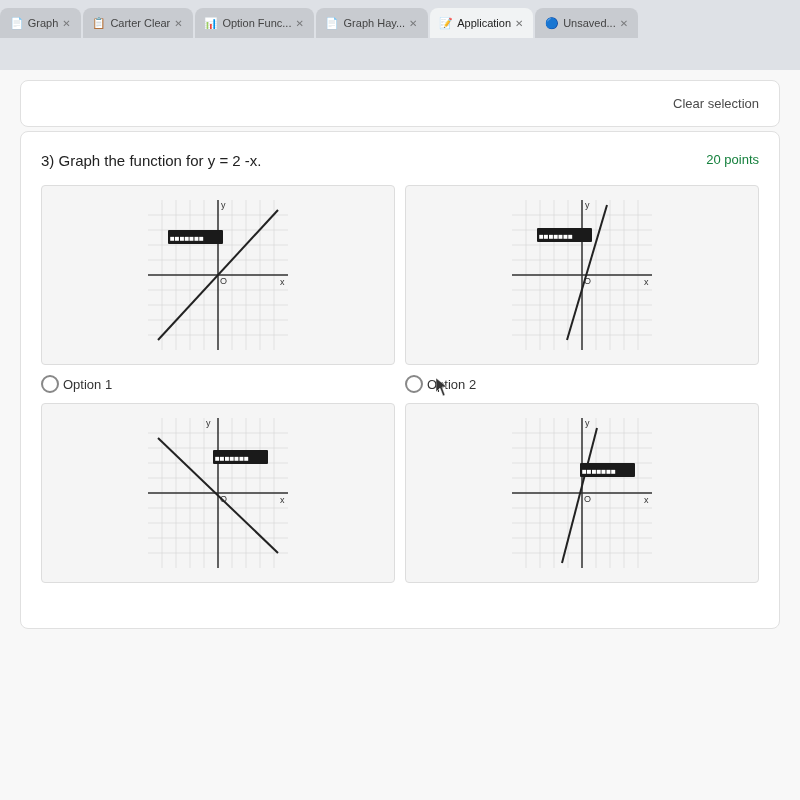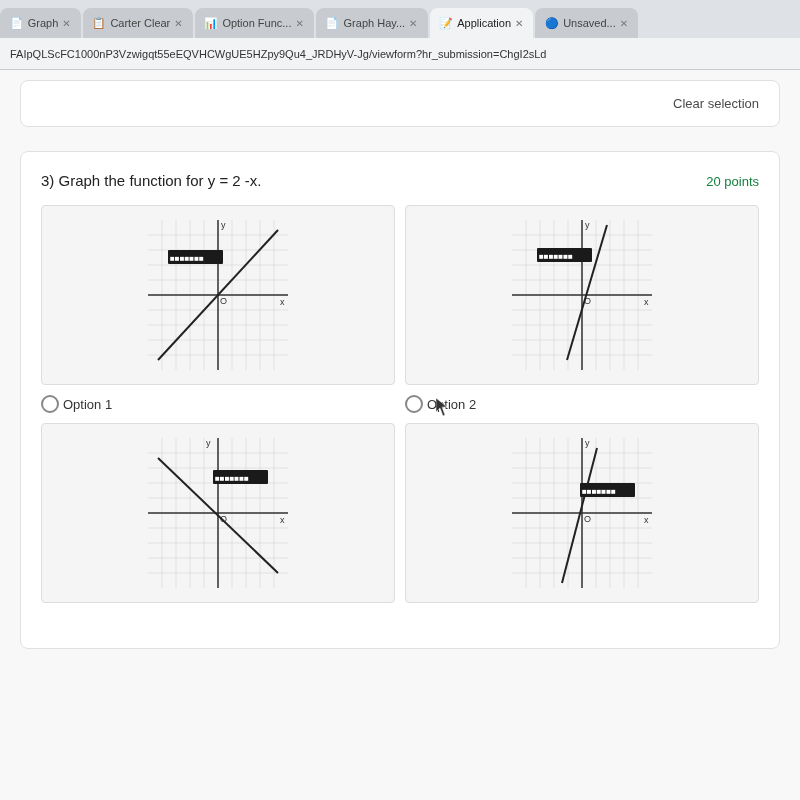--- a/index.html
+++ b/index.html
@@ -94,21 +94,21 @@
       overflow-y: auto;
       padding: 10px 20px;
     }
 
     
     .clear-selection-area {
       background: white;
       border: 1px solid #e0e0e0;
       border-radius: 8px;
       padding: 15px 20px;
-      margin-bottom: 24px;
+      margin-bottom: 4px;
       display: flex;
       justify-content: flex-end;
       align-items: center;
     }
 
     .clear-selection-btn {
       font-size: 13px;
       color: #4a4a4a;
       cursor: pointer;
       background: none;
@@ -119,21 +119,21 @@
     .question-card {
       background: white;
       border: 1px solid #e0e0e0;
       border-radius: 8px;
       padding: 20px;
     }
 
     .question-header {
       display: flex;
       justify-content: space-between;
-      align-items: flex-end;
+      align-items: flex-start;
       margin-bottom: 16px;
     }
 
     .question-text {
       font-size: 15px;
       color: #222;
     }
 
     .question-points {
       font-size: 13px;
@@ -234,23 +234,20 @@
       <span class="tab-close">✕</span>
     </div>
 
     <div class="tab">
       <span class="tab-icon">🔵</span>
       <span class="tab-label">Unsaved...</span>
       <span class="tab-close">✕</span>
     </div>
   </div>
 
-  <div class="address-bar">
-    <span class="address-text">FAIpQLScFC1000nP3Vzwigqt55eEQVHCWgUE5HZpy9Qu4_JRDHyV-Jg/viewform?hr_submission=ChgI2sLd</span>
-  </div>
 </div>
 
 <div class="page-content">
 
   <div class="clear-selection-area">
     <button class="clear-selection-btn">Clear selection</button>
   </div>
 
   <div class="question-card">
     <div class="question-header">

